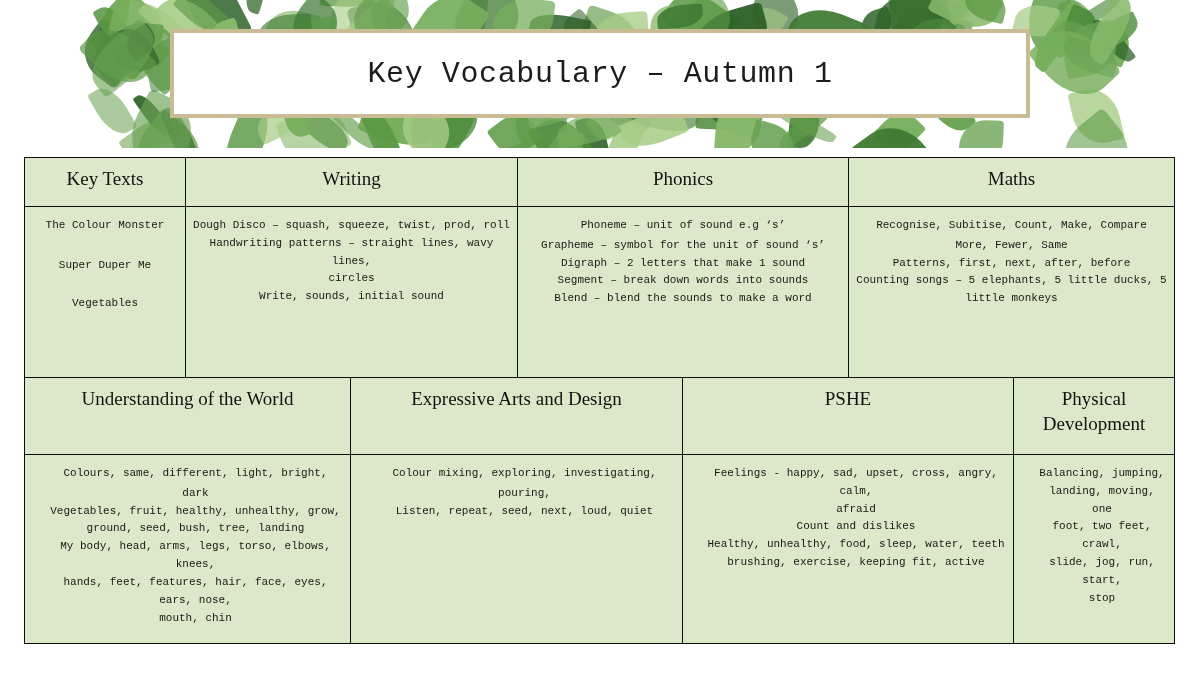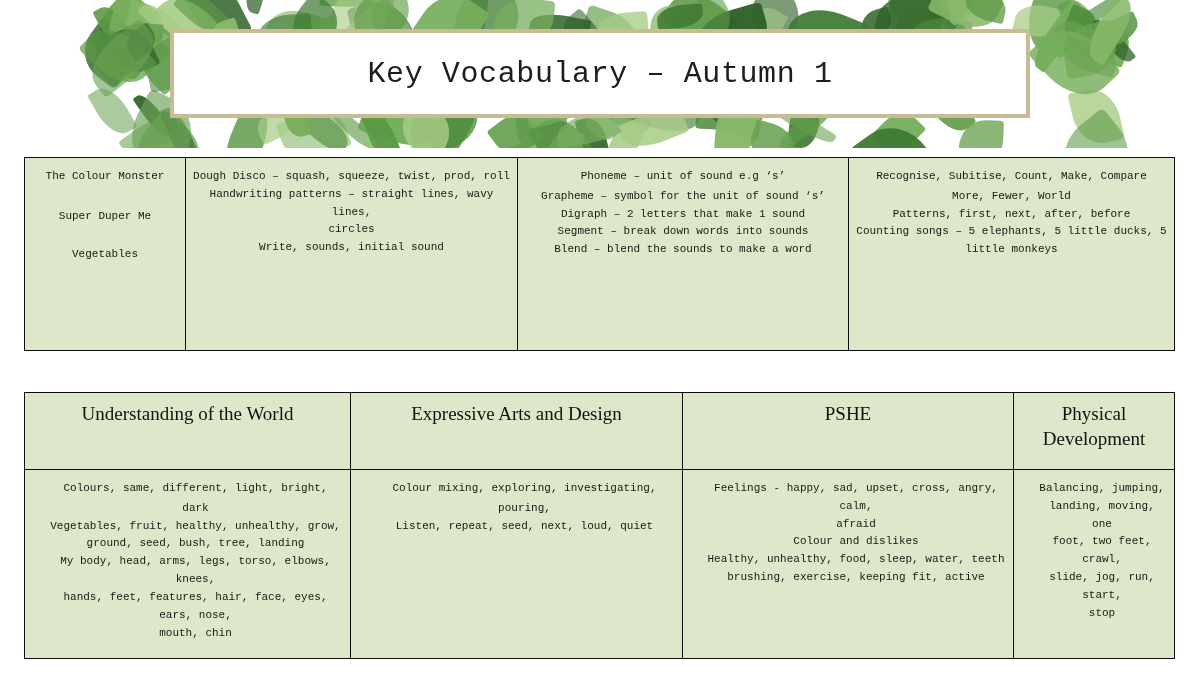--- a/index.html
+++ b/index.html
@@ -86,21 +86,21 @@
       linear-gradient(-45deg,transparent 45%,#e02020 45%,#e02020 55%,transparent 55%);
     padding-bottom:2px;
   }
 
   
   #table1{left:24px;top:157px;width:1150px;}
   #table1 .r-head td{height:48px;}
   #table1 .r-body td{height:192px;}
 
   
-  #table2{left:24px;top:392px;width:1150px;}
+  #table2{left:24px;top:377px;width:1150px;}
   #table2 .r-head td{height:76px;}
   #table2 .r-body td{height:188px;padding-left:16px;}
 </style>
 </head>
 <body>
 
 <div class="page">
 
   <div class="banner">
     <div class="leafband" id="leafband">
@@ -231,20 +231,34 @@
   </div>
 
   <table class="tbl" id="table1">
     <colgroup>
       <col style="width:161px">
         <col style="width:332px">
         <col style="width:331px">
         <col style="width:326px">
     </colgroup>
     <tbody>
+      <tr class="r-head">
+        <td class="hdr-cell">
+          <div class="hdr-txt"><span class="hwrap">Key Texts</span></div>
+        </td>
+        <td class="hdr-cell">
+          <div class="hdr-txt"><span class="hwrap">Writing</span></div>
+        </td>
+        <td class="hdr-cell">
+          <div class="hdr-txt"><span class="hwrap">Phonics</span></div>
+        </td>
+        <td class="hdr-cell">
+          <div class="hdr-txt"><span class="hwrap sq">Maths</span></div>
+        </td>
+      </tr>
       <tr class="r-body">
         <td class="body-cell">
           <div class="body-txt">
               <span class="ln">The <span class="sq">Colour</span> Monster</span>
               <span class="gap"></span>
               <span class="ln">Super Duper Me</span>
               <span class="gap"></span>
               <span class="ln"><span class="sq">Vegetables</span></span>
             </div>
         </td>
@@ -261,21 +275,21 @@
               <span class="ln">Phoneme – unit of sound <span class="sq">e.g</span> ‘s’</span>
               <span class="ln">Grapheme – symbol for the unit of sound ‘s’</span>
               <span class="ln">Digraph – 2 letters that make 1 sound</span>
               <span class="ln">Segment – break down words into sounds</span>
               <span class="ln">Blend – blend the sounds to make a word</span>
             </div>
         </td>
         <td class="body-cell">
           <div class="body-txt">
               <span class="ln"><span class="sq">Recognise</span>, <span class="sq">Subitise</span>, Count, Make, Compare</span>
-              <span class="ln">More, Fewer, World</span>
+              <span class="ln">More, Fewer, Same</span>
               <span class="ln">Patterns, first, next, after, before</span>
               <span class="ln">Counting songs – 5 elephants, 5 little ducks, 5</span>
               <span class="ln">little monkeys</span>
             </div>
         </td>
       </tr>
     </tbody>
   </table>
 
   <table class="tbl" id="table2">
@@ -314,21 +328,21 @@
         <td class="body-cell">
           <div class="body-txt">
               <span class="ln"><span class="sq">Colour</span> mixing, exploring, investigating, pouring,</span>
               <span class="ln">Listen, repeat, seed, next, loud, quiet</span>
             </div>
         </td>
         <td class="body-cell">
           <div class="body-txt">
               <span class="ln">Feelings - happy, sad, upset, cross, angry, calm,</span>
               <span class="ln">afraid</span>
-              <span class="ln">Colour and dislikes</span>
+              <span class="ln">Count and dislikes</span>
               <span class="ln">Healthy, unhealthy, food, sleep, water, teeth</span>
               <span class="ln">brushing, exercise, keeping fit, active</span>
             </div>
         </td>
         <td class="body-cell">
           <div class="body-txt">
               <span class="ln">Balancing, jumping,</span>
               <span class="ln">landing, moving, one</span>
               <span class="ln">foot, two feet, crawl,</span>
               <span class="ln">slide, jog, run, start,</span>

